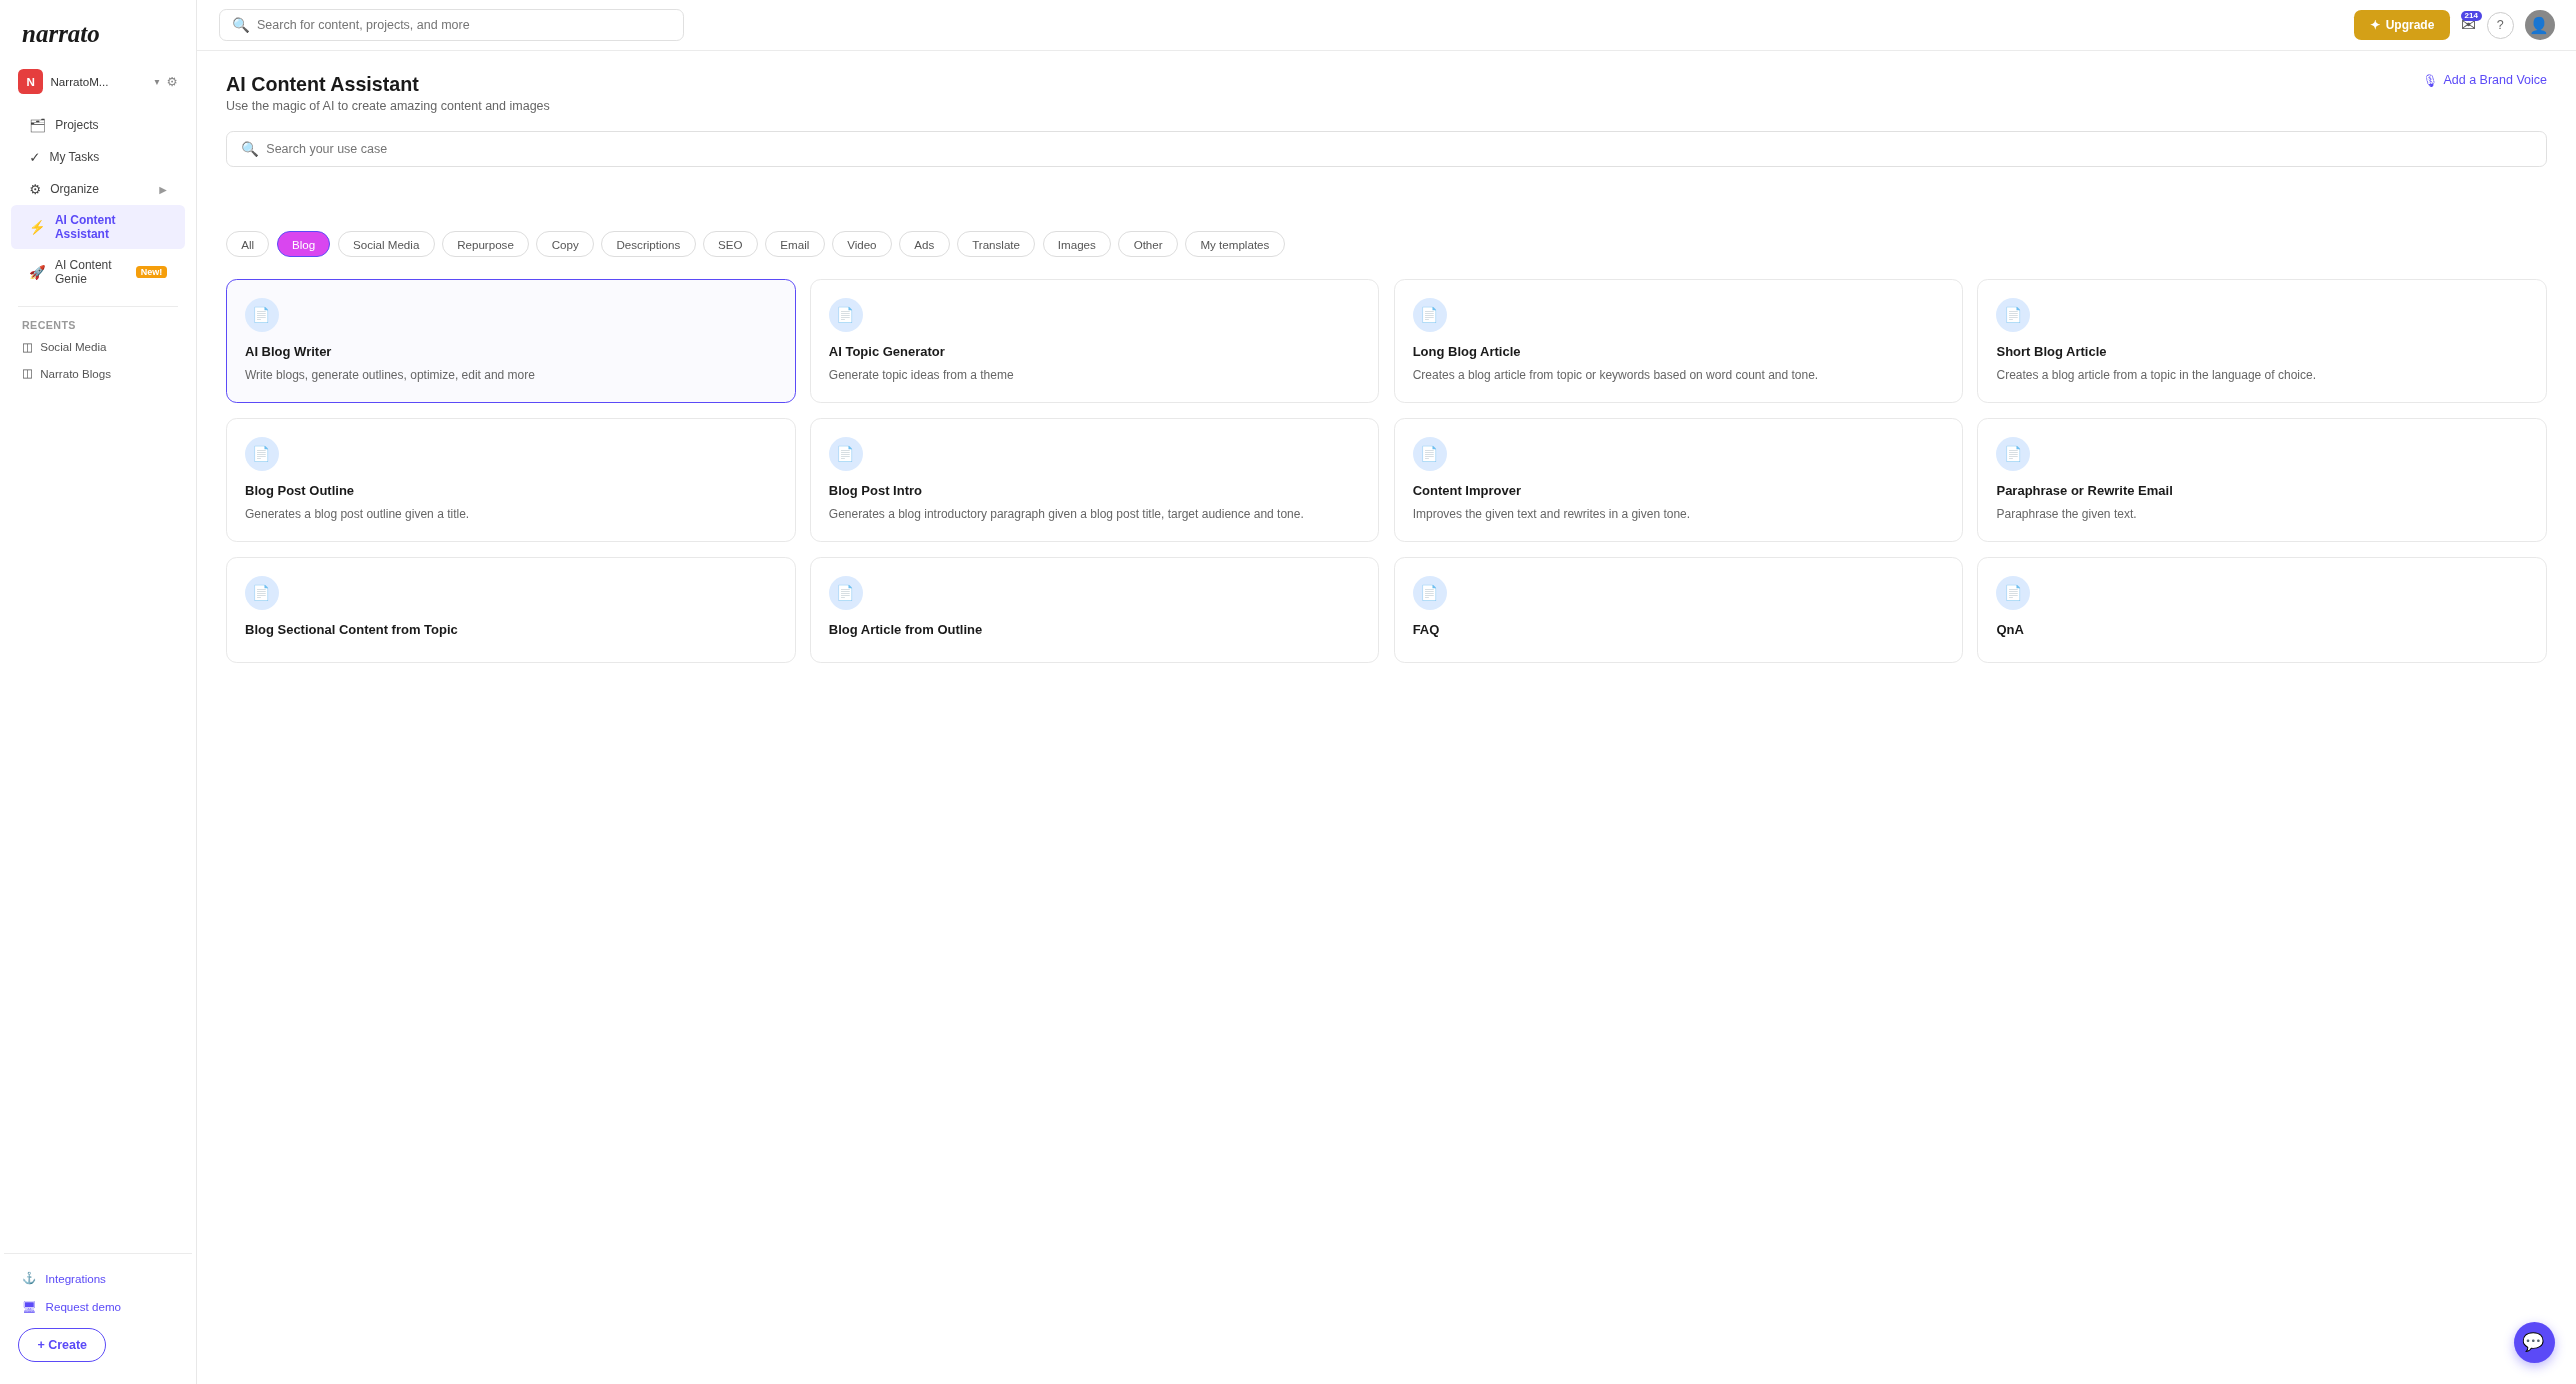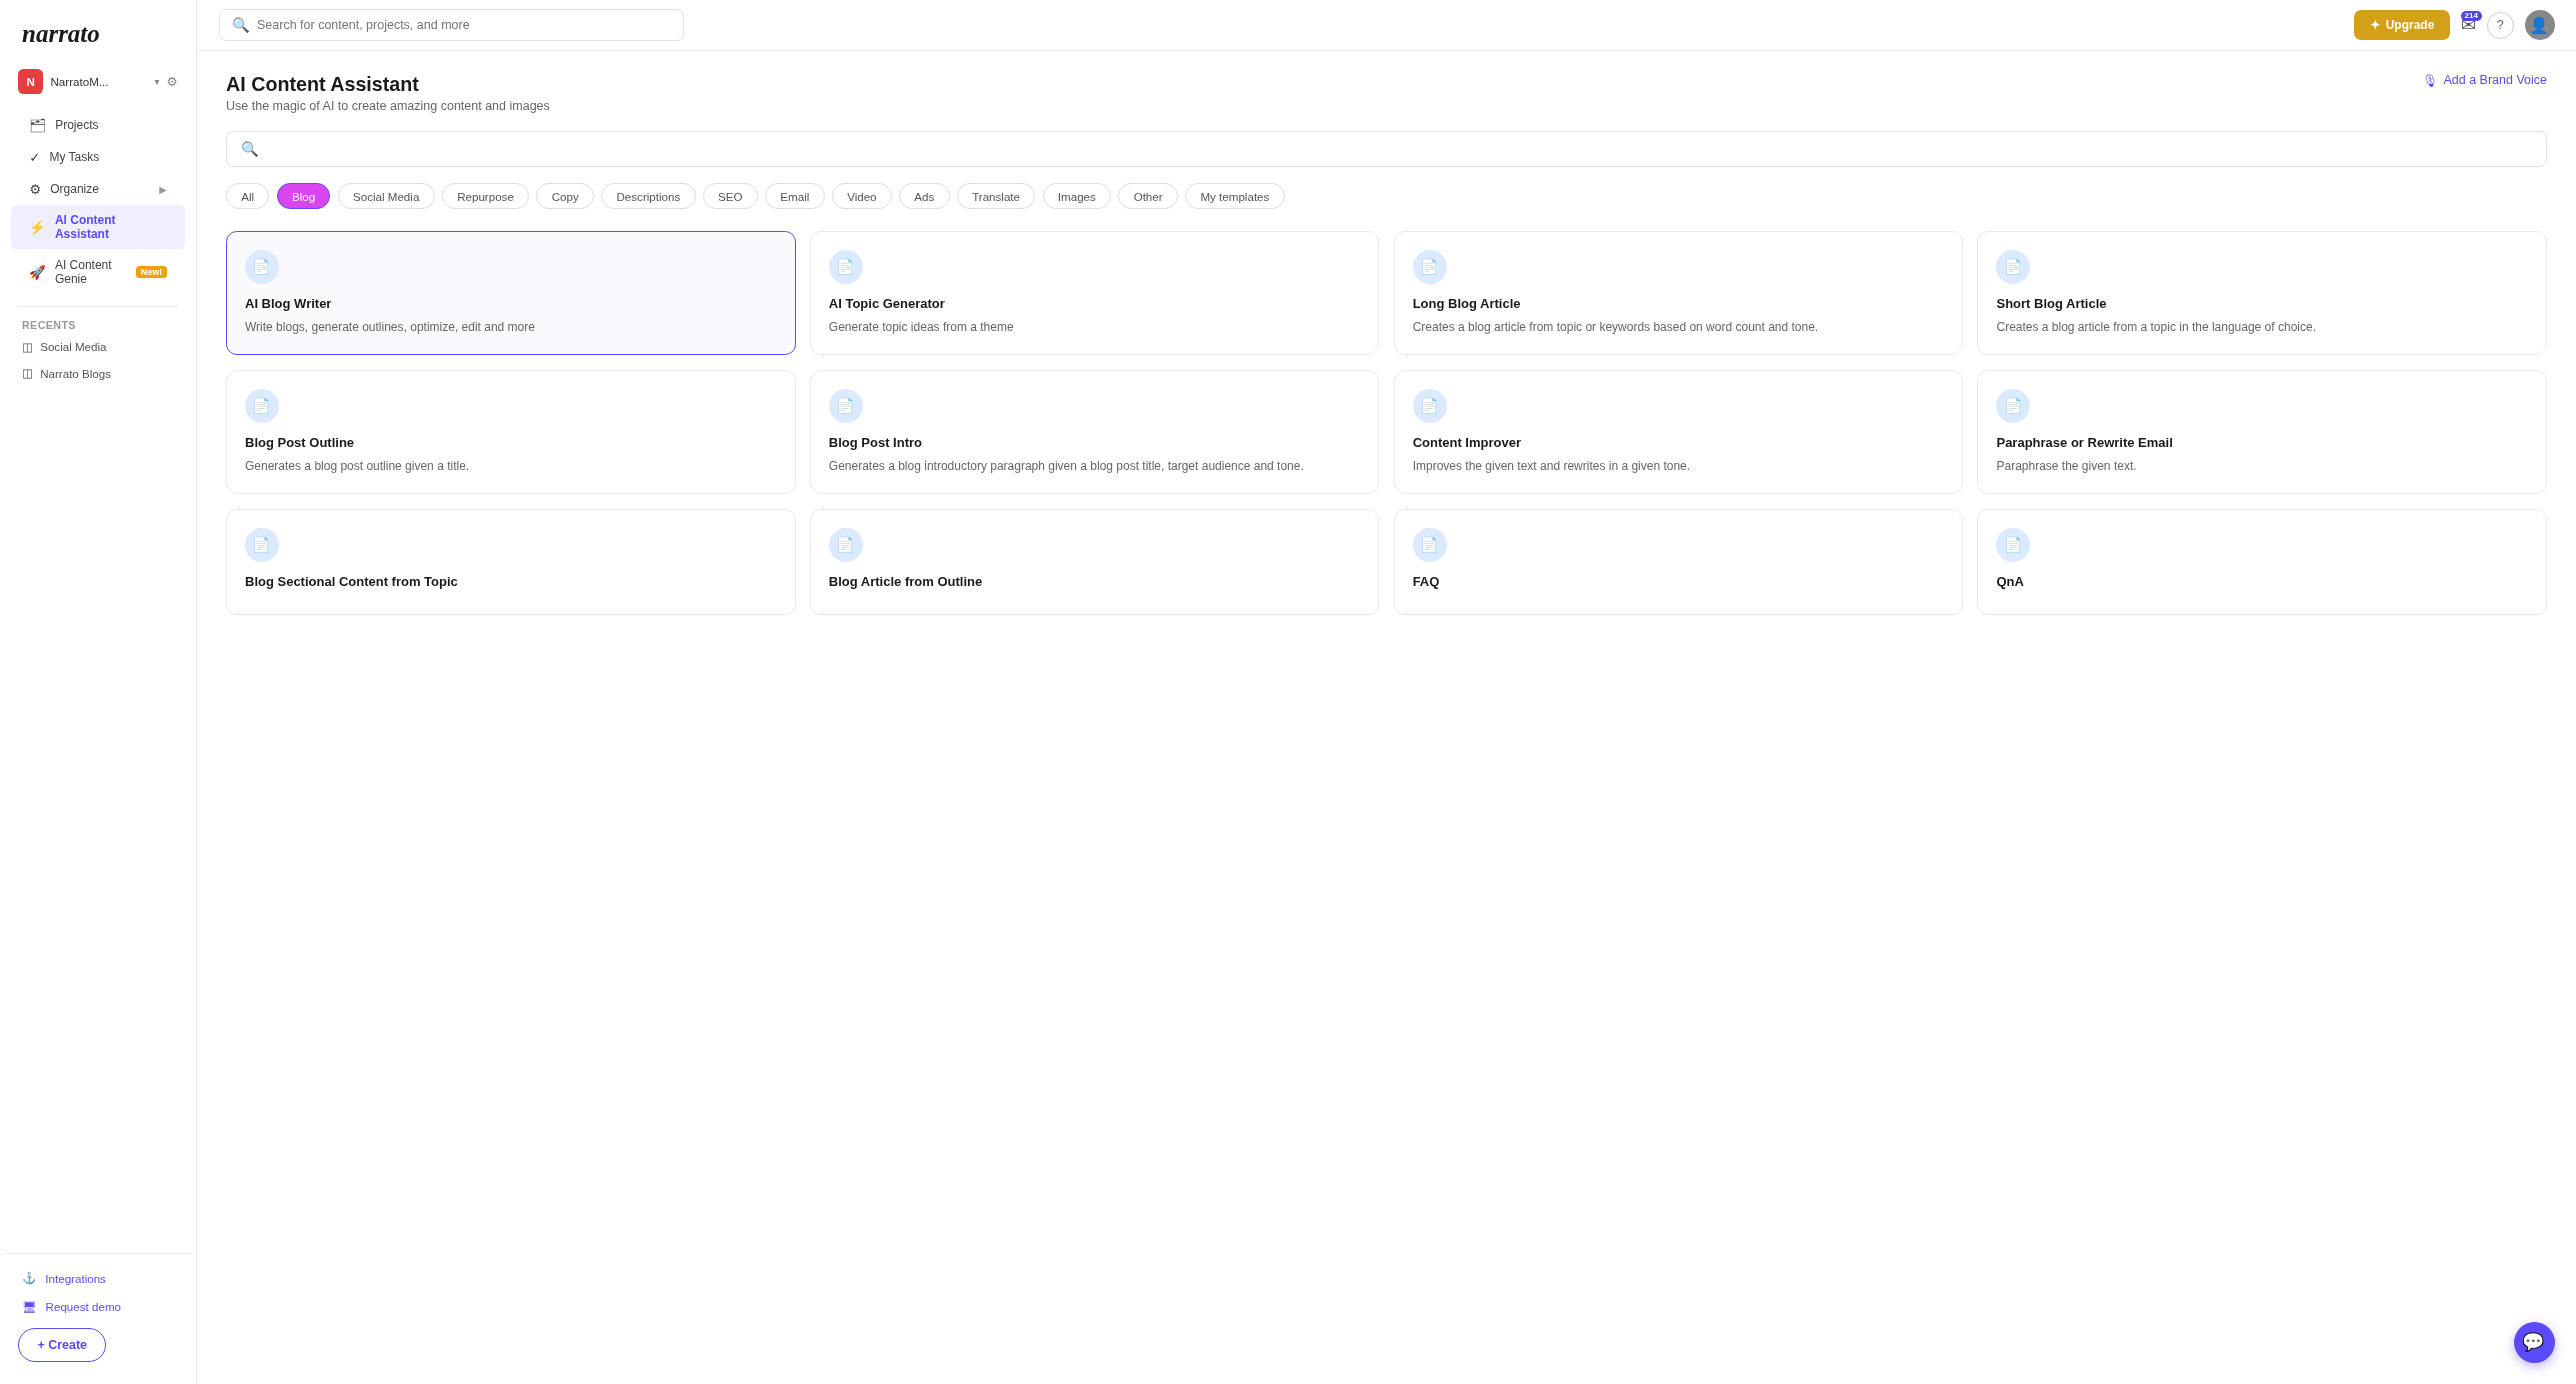--- a/index.html
+++ b/index.html
@@ -289,20 +289,21 @@
     }
     .filter-tab {
       padding: 5.4px 14.3px;
       border-radius: 18px;
       border: 0.9px solid #ddd;
       background: #fff;
       font-size: 11.6px;
       color: #555;
       cursor: pointer;
       font-weight: 500;
+      margin-top: 48px;
     }
     .filter-tab.active {
       background: #d946ef;
       color: #fff;
       border-color: #5b4af7;
     }
 
     
     .cards-grid {
       display: grid;
@@ -477,20 +478,21 @@
         <div class="page-subtitle">Use the magic of AI to create amazing content and images</div>
       </div>
       <div class="add-brand-voice">
         <span>🎙</span>
         <span>Add a Brand Voice</span>
       </div>
     </div>
 
     <div class="use-case-search">
       <span>🔍</span>
+      <input type="text" placeholder="Search your use case" style="">
     </div>
 
     <div class="filter-tabs" id="filter-tabs-container">
         <button class="filter-tab">All</button>
         <button class="filter-tab active">Blog</button>
         <button class="filter-tab">Social Media</button>
         <button class="filter-tab">Repurpose</button>
         <button class="filter-tab">Copy</button>
         <button class="filter-tab">Descriptions</button>
         <button class="filter-tab">SEO</button>

